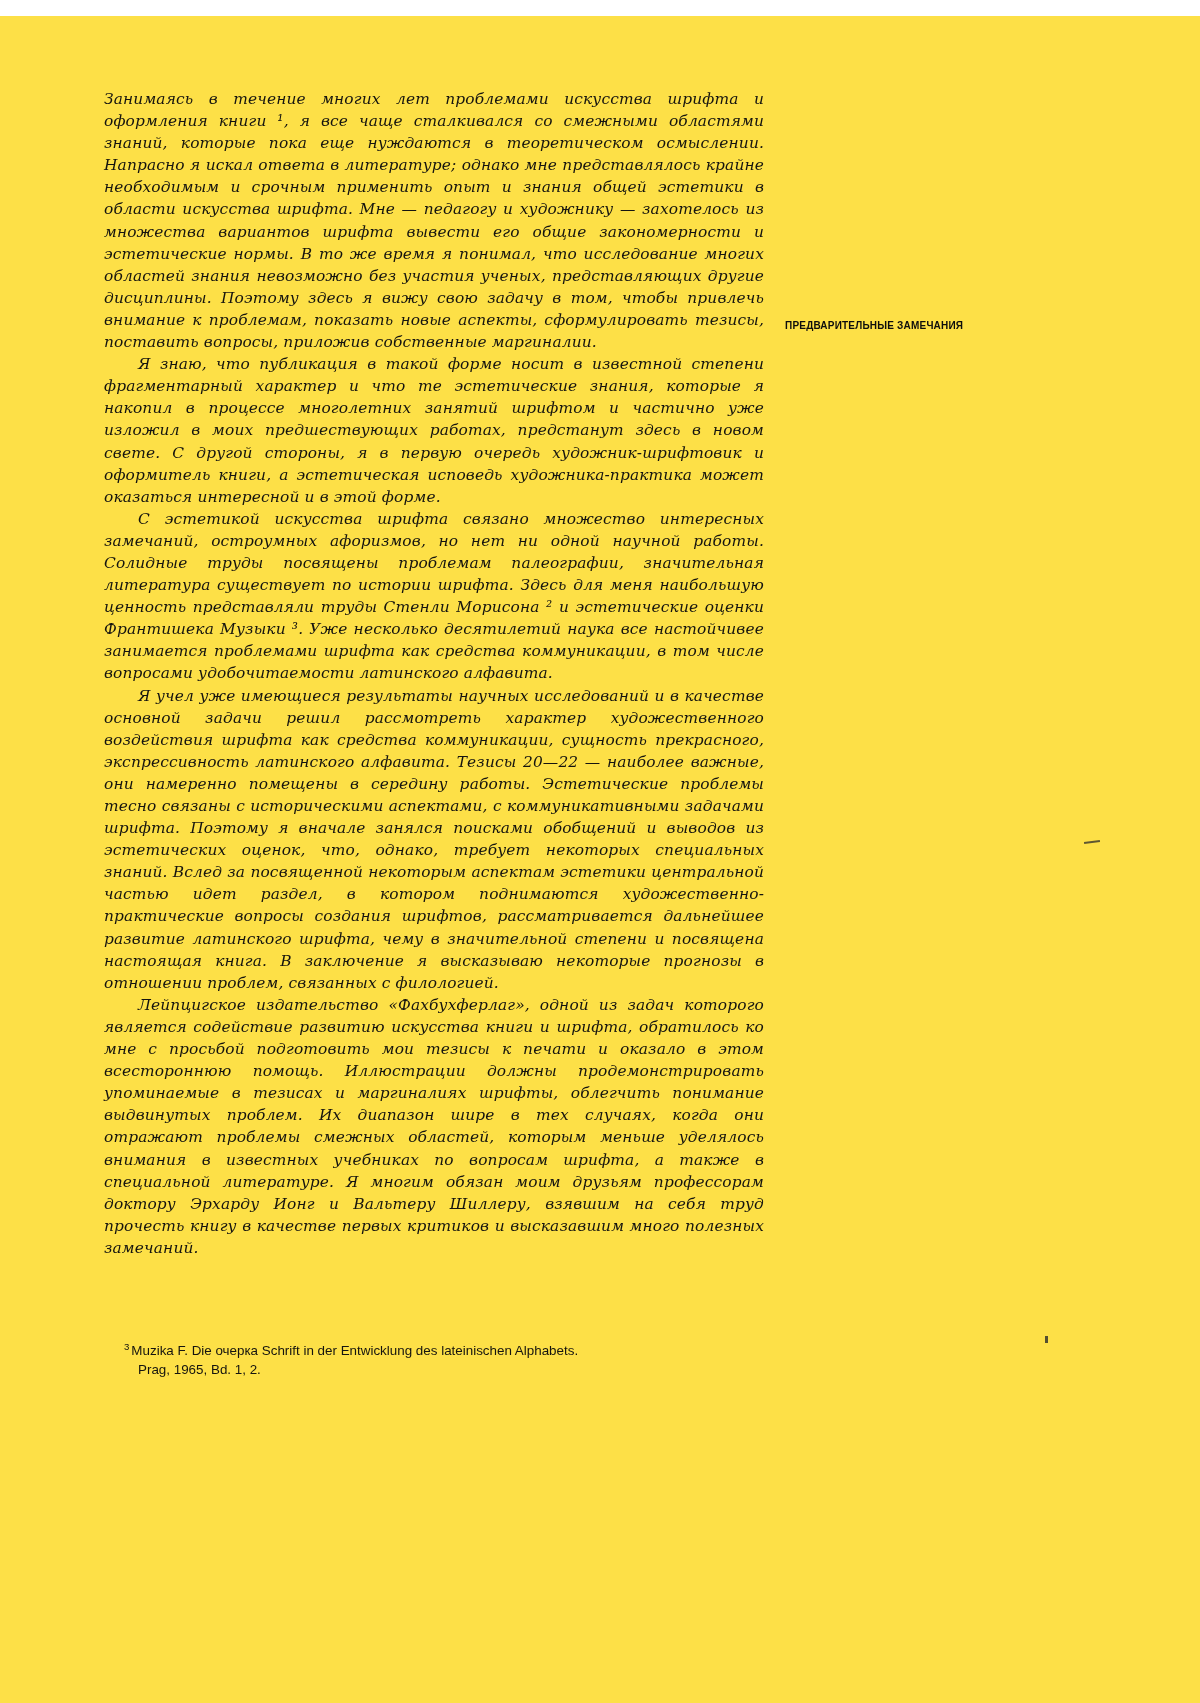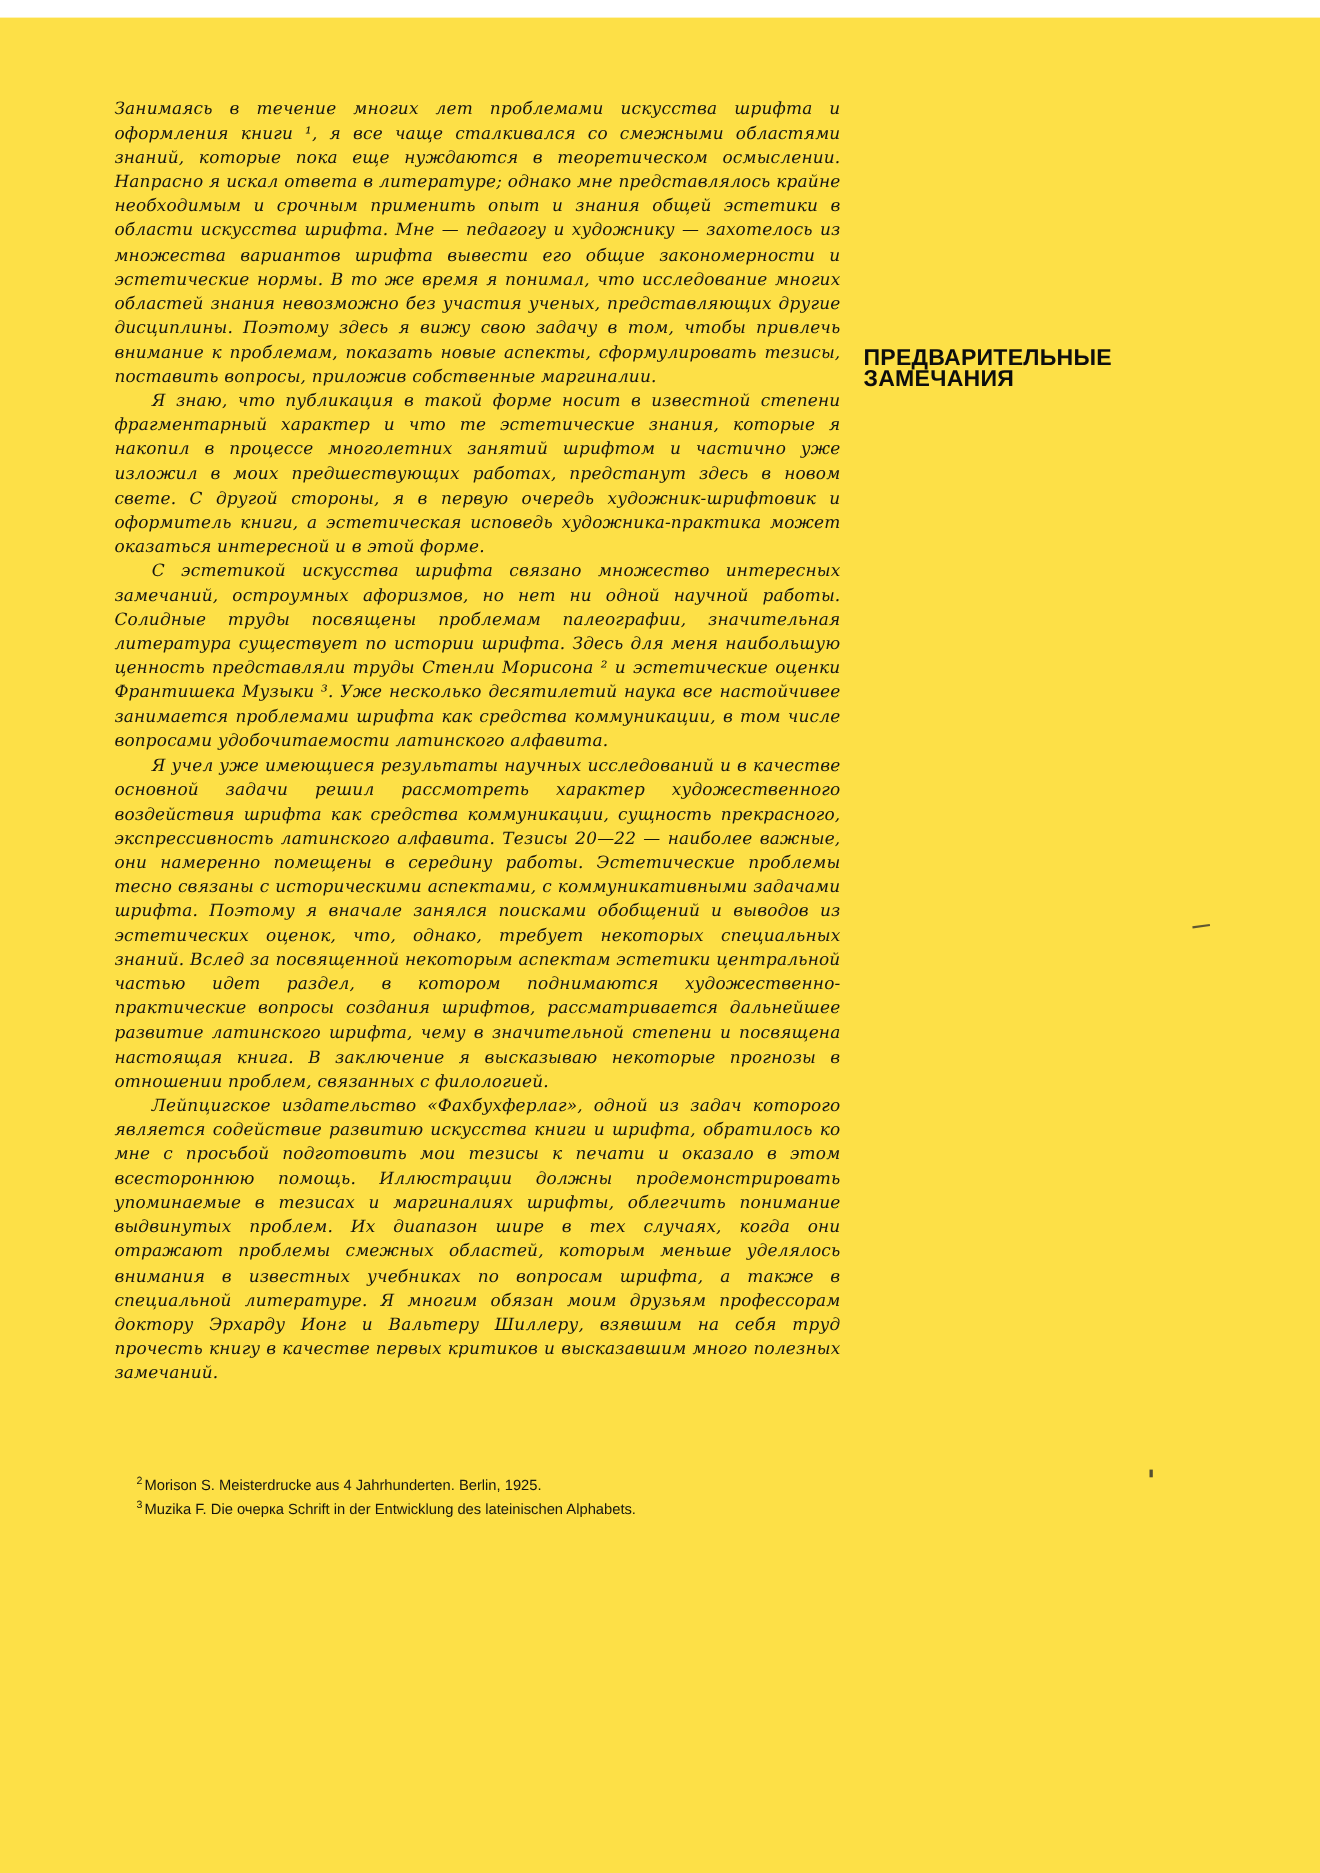--- a/index.html
+++ b/index.html
@@ -40,21 +40,21 @@
   .body-text p.first {
     text-indent: 0;
   }
   .marginal {
     position: absolute;
     left: 785px;
     top: 300px;
     width: 320px;
     font-family: "Liberation Sans", sans-serif;
     font-weight: bold;
-    font-size: 21px;
+    font-size: 10px;
     line-height: 19px;
     letter-spacing: 0.2px;
     color: #0d0d0d;
   }
   .footnotes {
     position: absolute;
     left: 104px;
     top: 1322px;
     width: 680px;
     font-family: "Liberation Sans", sans-serif;
@@ -104,20 +104,19 @@
     <p class="first">Занимаясь в течение многих лет проблемами искусства шрифта и оформления книги ¹, я все чаще сталкивался со смежными областями знаний, которые пока еще нуждаются в теоретическом осмыслении. Напрасно я искал ответа в литературе; однако мне представлялось крайне необходимым и срочным применить опыт и знания общей эстетики в области искусства шрифта. Мне — педагогу и художнику — захотелось из множества вариантов шрифта вывести его общие закономерности и эстетические нормы. В то же время я понимал, что исследование многих областей знания невозможно без участия ученых, представляющих другие дисциплины. Поэтому здесь я вижу свою задачу в том, чтобы привлечь внимание к проблемам, показать новые аспекты, сформулировать тезисы, поставить вопросы, приложив собственные маргиналии.</p>
     <p>Я знаю, что публикация в такой форме носит в известной степени фрагментарный характер и что те эстетические знания, которые я накопил в процессе многолетних занятий шрифтом и частично уже изложил в моих предшествующих работах, предстанут здесь в новом свете. С другой стороны, я в первую очередь художник-шрифтовик и оформитель книги, а эстетическая исповедь художника-практика может оказаться интересной и в этой форме.</p>
     <p>С эстетикой искусства шрифта связано множество интересных замечаний, остроумных афоризмов, но нет ни одной научной работы. Солидные труды посвящены проблемам палеографии, значительная литература существует по истории шрифта. Здесь для меня наибольшую ценность представляли труды Стенли Морисона ² и эстетические оценки Франтишека Музыки ³. Уже несколько десятилетий наука все настойчивее занимается проблемами шрифта как средства коммуникации, в том числе вопросами удобочитаемости латинского алфавита.</p>
     <p>Я учел уже имеющиеся результаты научных исследований и в качестве основной задачи решил рассмотреть характер художественного воздействия шрифта как средства коммуникации, сущность прекрасного, экспрессивность латинского алфавита. Тезисы 20—22 — наиболее важные, они намеренно помещены в середину работы. Эстетические проблемы тесно связаны с историческими аспектами, с коммуникативными задачами шрифта. Поэтому я вначале занялся поисками обобщений и выводов из эстетических оценок, что, однако, требует некоторых специальных знаний. Вслед за посвященной некоторым аспектам эстетики центральной частью идет раздел, в котором поднимаются художественно-практические вопросы создания шрифтов, рассматривается дальнейшее развитие латинского шрифта, чему в значительной степени и посвящена настоящая книга. В заключение я высказываю некоторые прогнозы в отношении проблем, связанных с филологией.</p>
     <p>Лейпцигское издательство «Фахбухферлаг», одной из задач которого является содействие развитию искусства книги и шрифта, обратилось ко мне с просьбой подготовить мои тезисы к печати и оказало в этом всестороннюю помощь. Иллюстрации должны продемонстрировать упоминаемые в тезисах и маргиналиях шрифты, облегчить понимание выдвинутых проблем. Их диапазон шире в тех случаях, когда они отражают проблемы смежных областей, которым меньше уделялось внимания в известных учебниках по вопросам шрифта, а также в специальной литературе. Я многим обязан моим друзьям профессорам доктору Эрхарду Ионг и Вальтеру Шиллеру, взявшим на себя труд прочесть книгу в качестве первых критиков и высказавшим много полезных замечаний.</p>
   </div>
 
   <div class="marginal">ПРЕДВАРИТЕЛЬНЫЕ ЗАМЕЧАНИЯ</div>
 
   <div class="footnotes">
-    <p class="fn"><span class="num">2</span><span>Morison S. Meisterdrucke aus 4 Jahrhunderten. Berlin, 1925.</span></p>
-    <p class="fn"><span class="num">3</span><span>Muzika F. Die очерка Schrift in der Entwicklung des lateinischen Alphabets.</span></p>
+    <p class="fn"><span class="num">3</span><span>Muzika F. Die очерка Schrift in der Entwicklung des lateinischen Alphabets.</span><span class="cont">Prag, 1965, Bd. 1, 2.</span></p>
   </div>
 
   <div class="tick-right"></div>
   <div class="dot-right"></div>
 
 </div>
 
 </body></html>

